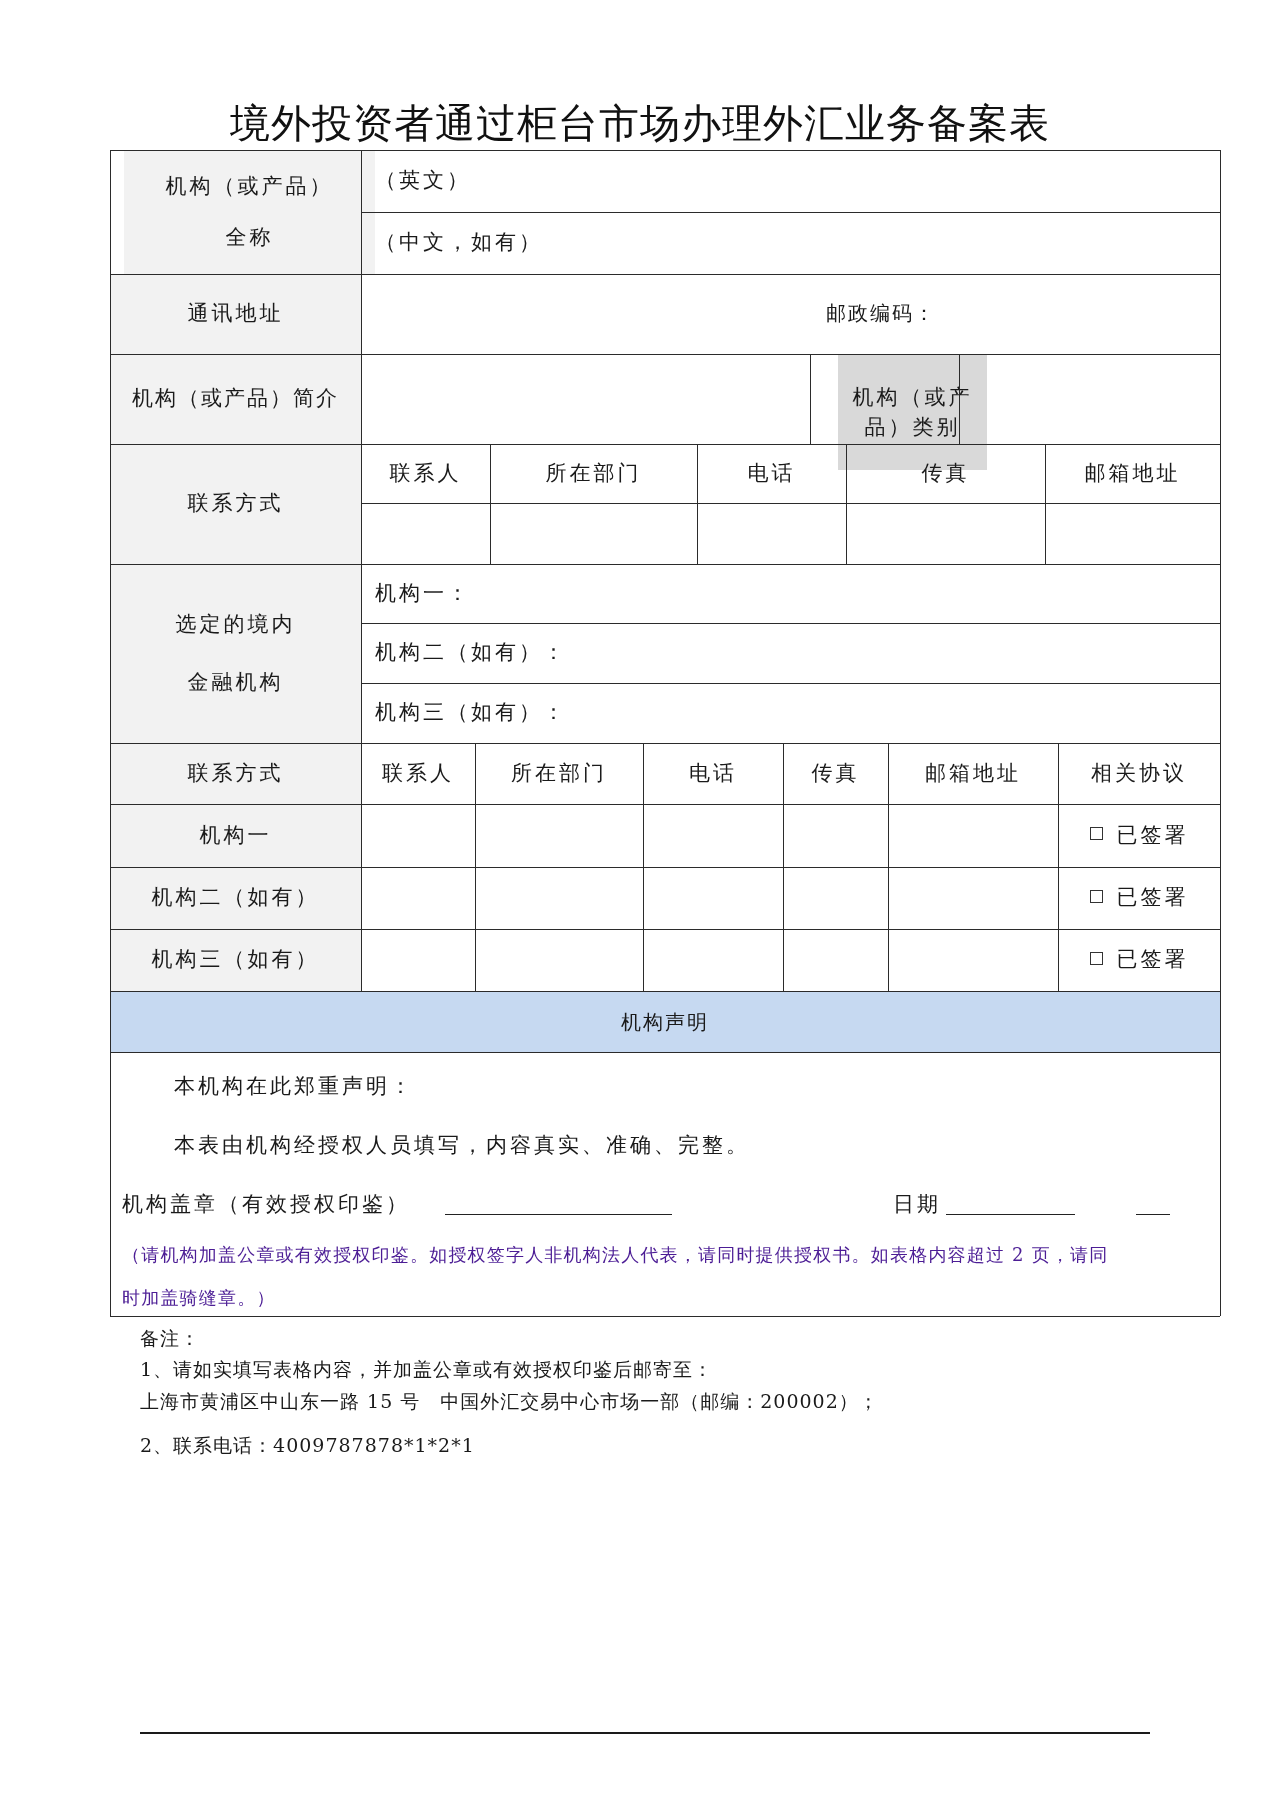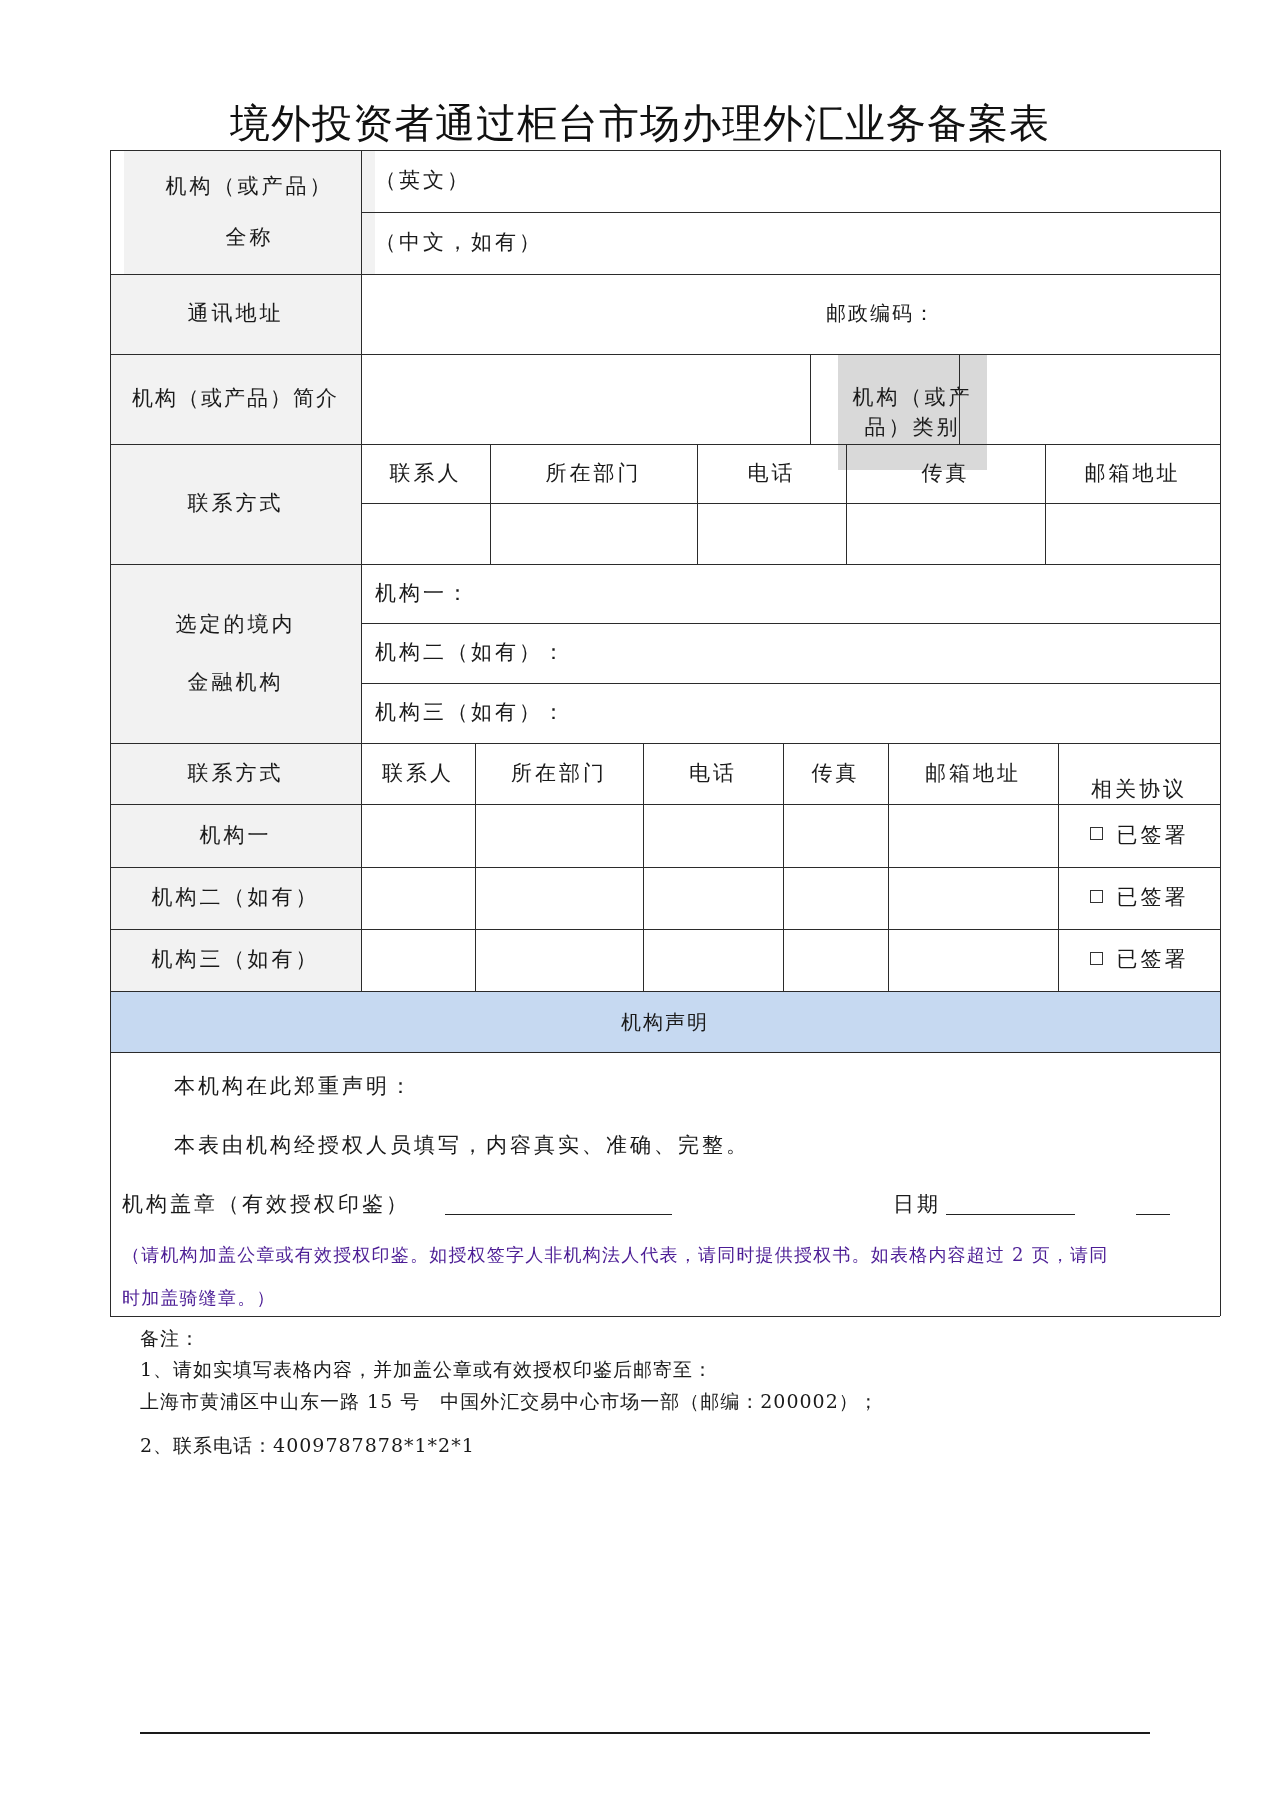--- a/index.html
+++ b/index.html
@@ -74,21 +74,21 @@
 <div class="cell left" style="left:361px;top:683px;width:859px;height:60px;">
   <span>机构三（如有）：</span>
 </div>
 
 <div class="cell lbl" style="left:110px;top:743px;width:251px;height:61px;">联系方式</div>
 <div class="cell" style="left:361px;top:743px;width:114px;height:61px;">联系人</div>
 <div class="cell" style="left:475px;top:743px;width:168px;height:61px;">所在部门</div>
 <div class="cell" style="left:643px;top:743px;width:140px;height:61px;">电话</div>
 <div class="cell" style="left:783px;top:743px;width:105px;height:61px;">传真</div>
 <div class="cell" style="left:888px;top:743px;width:170px;height:61px;">邮箱地址</div>
-<div class="cell" style="left:1058px;top:743px;width:162px;height:61px;margin-top:16px;">相关协议</div>
+<div class="cell" style="left:1058px;top:743px;width:162px;height:61px;">相关协议</div>
 
 <div class="cell lbl" style="left:110px;top:804px;width:251px;height:63px;">机构一</div>
 <div class="cell lbl" style="left:110px;top:867px;width:251px;height:62px;">机构二（如有）</div>
 <div class="cell lbl" style="left:110px;top:929px;width:251px;height:62px;">机构三（如有）</div>
 
 <div class="cell" style="left:361px;top:804px;width:114px;height:63px;"></div>
 <div class="cell" style="left:475px;top:804px;width:168px;height:63px;"></div>
 <div class="cell" style="left:643px;top:804px;width:140px;height:63px;"></div>
 <div class="cell" style="left:783px;top:804px;width:105px;height:63px;"></div>
 <div class="cell" style="left:888px;top:804px;width:170px;height:63px;"></div>

